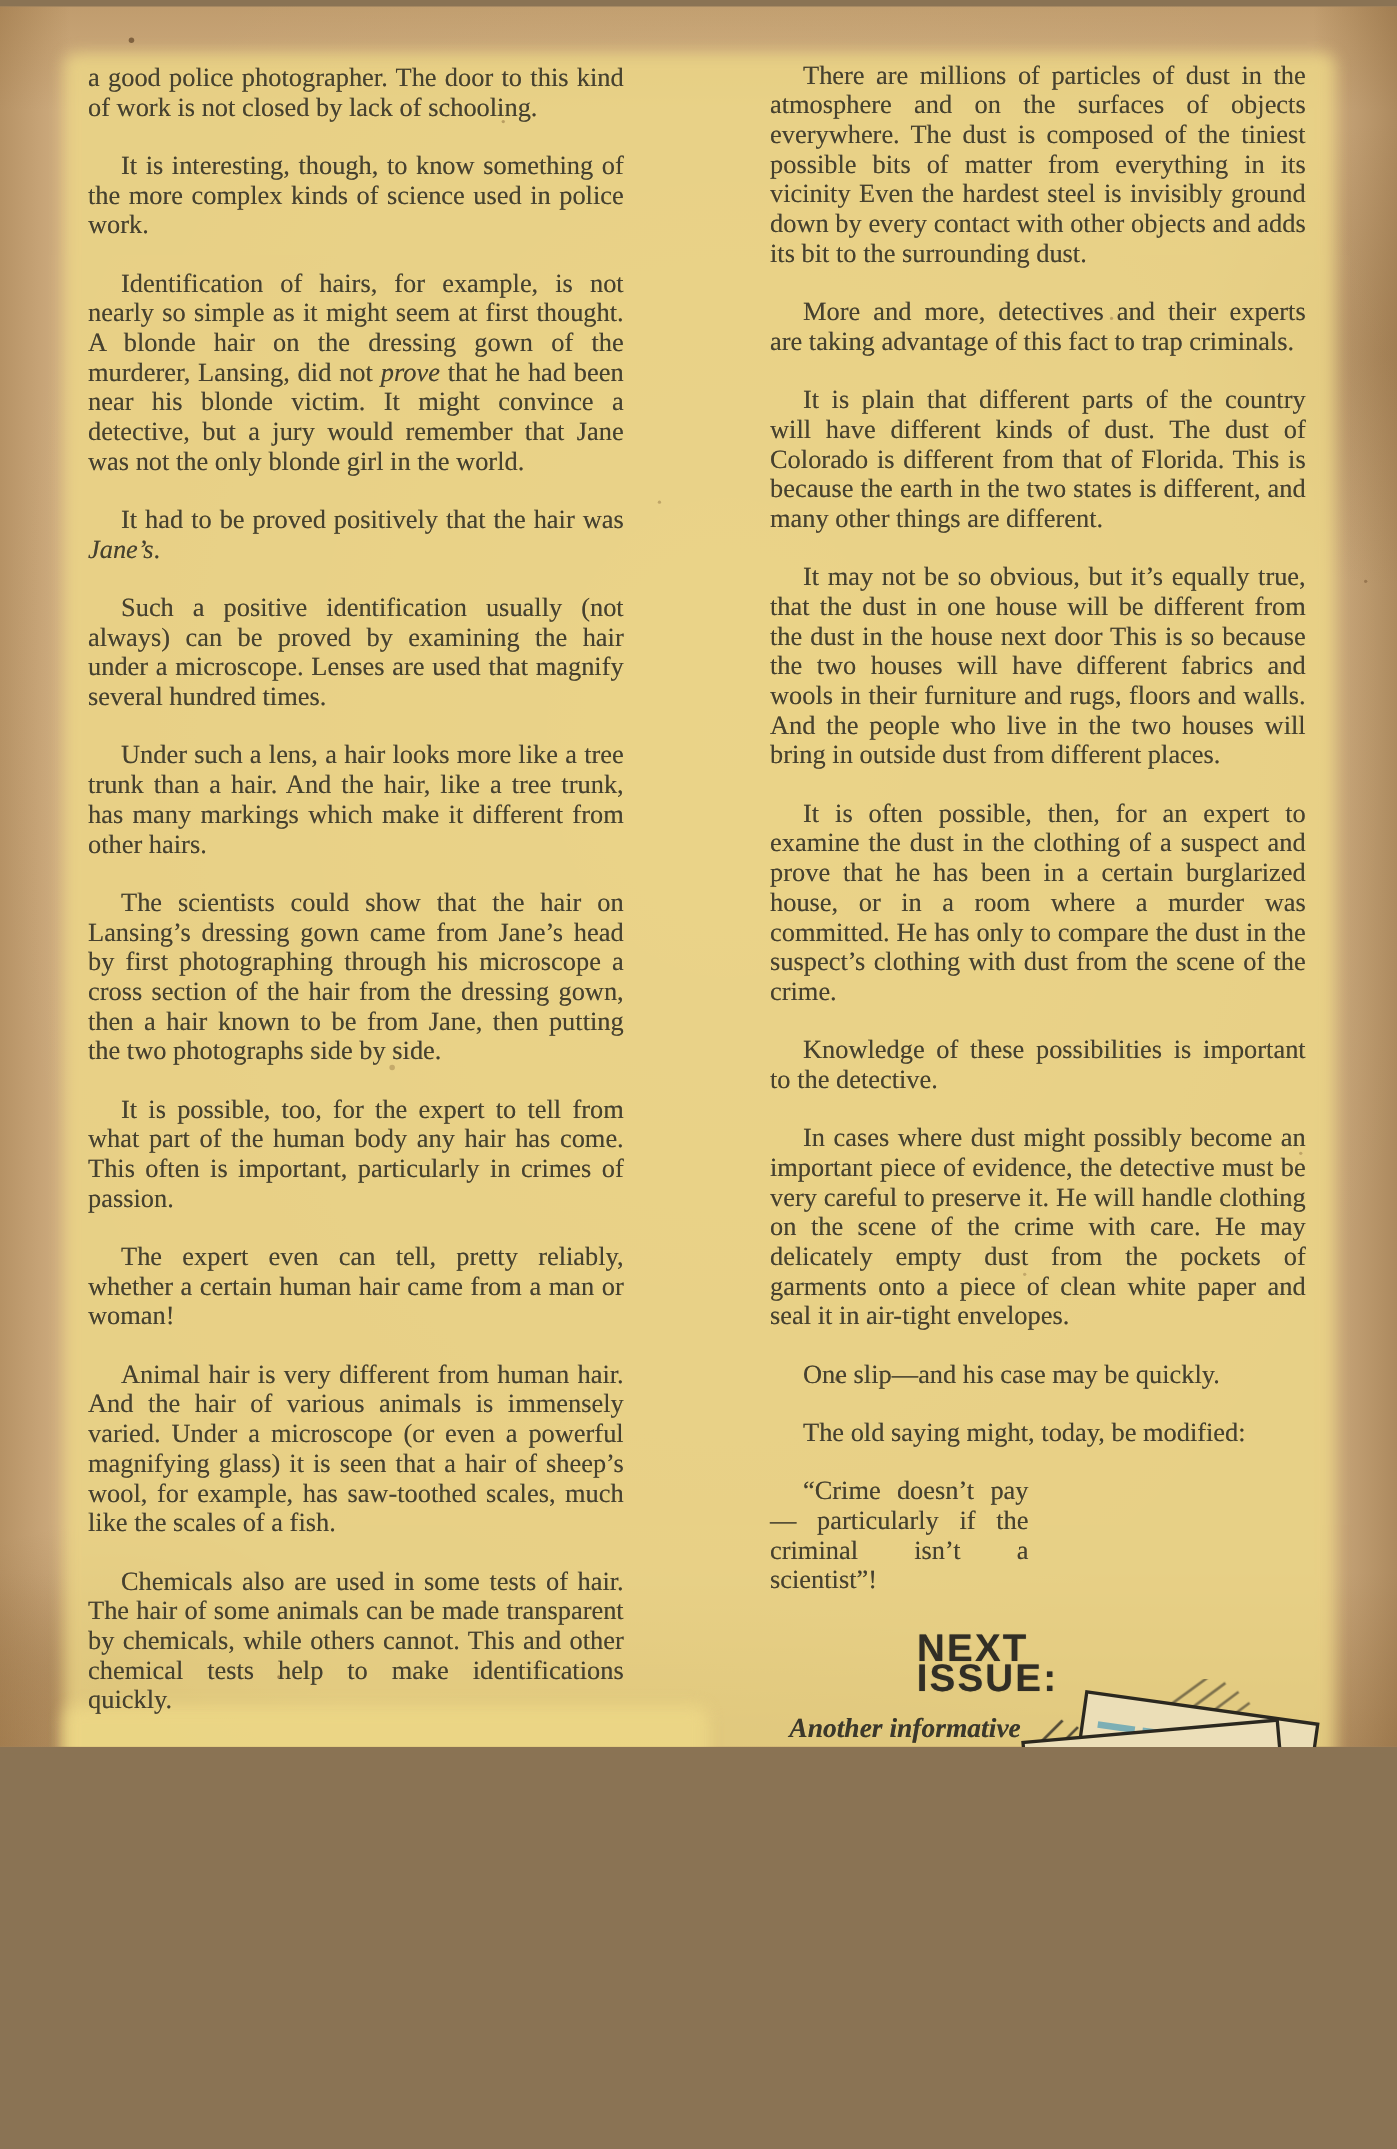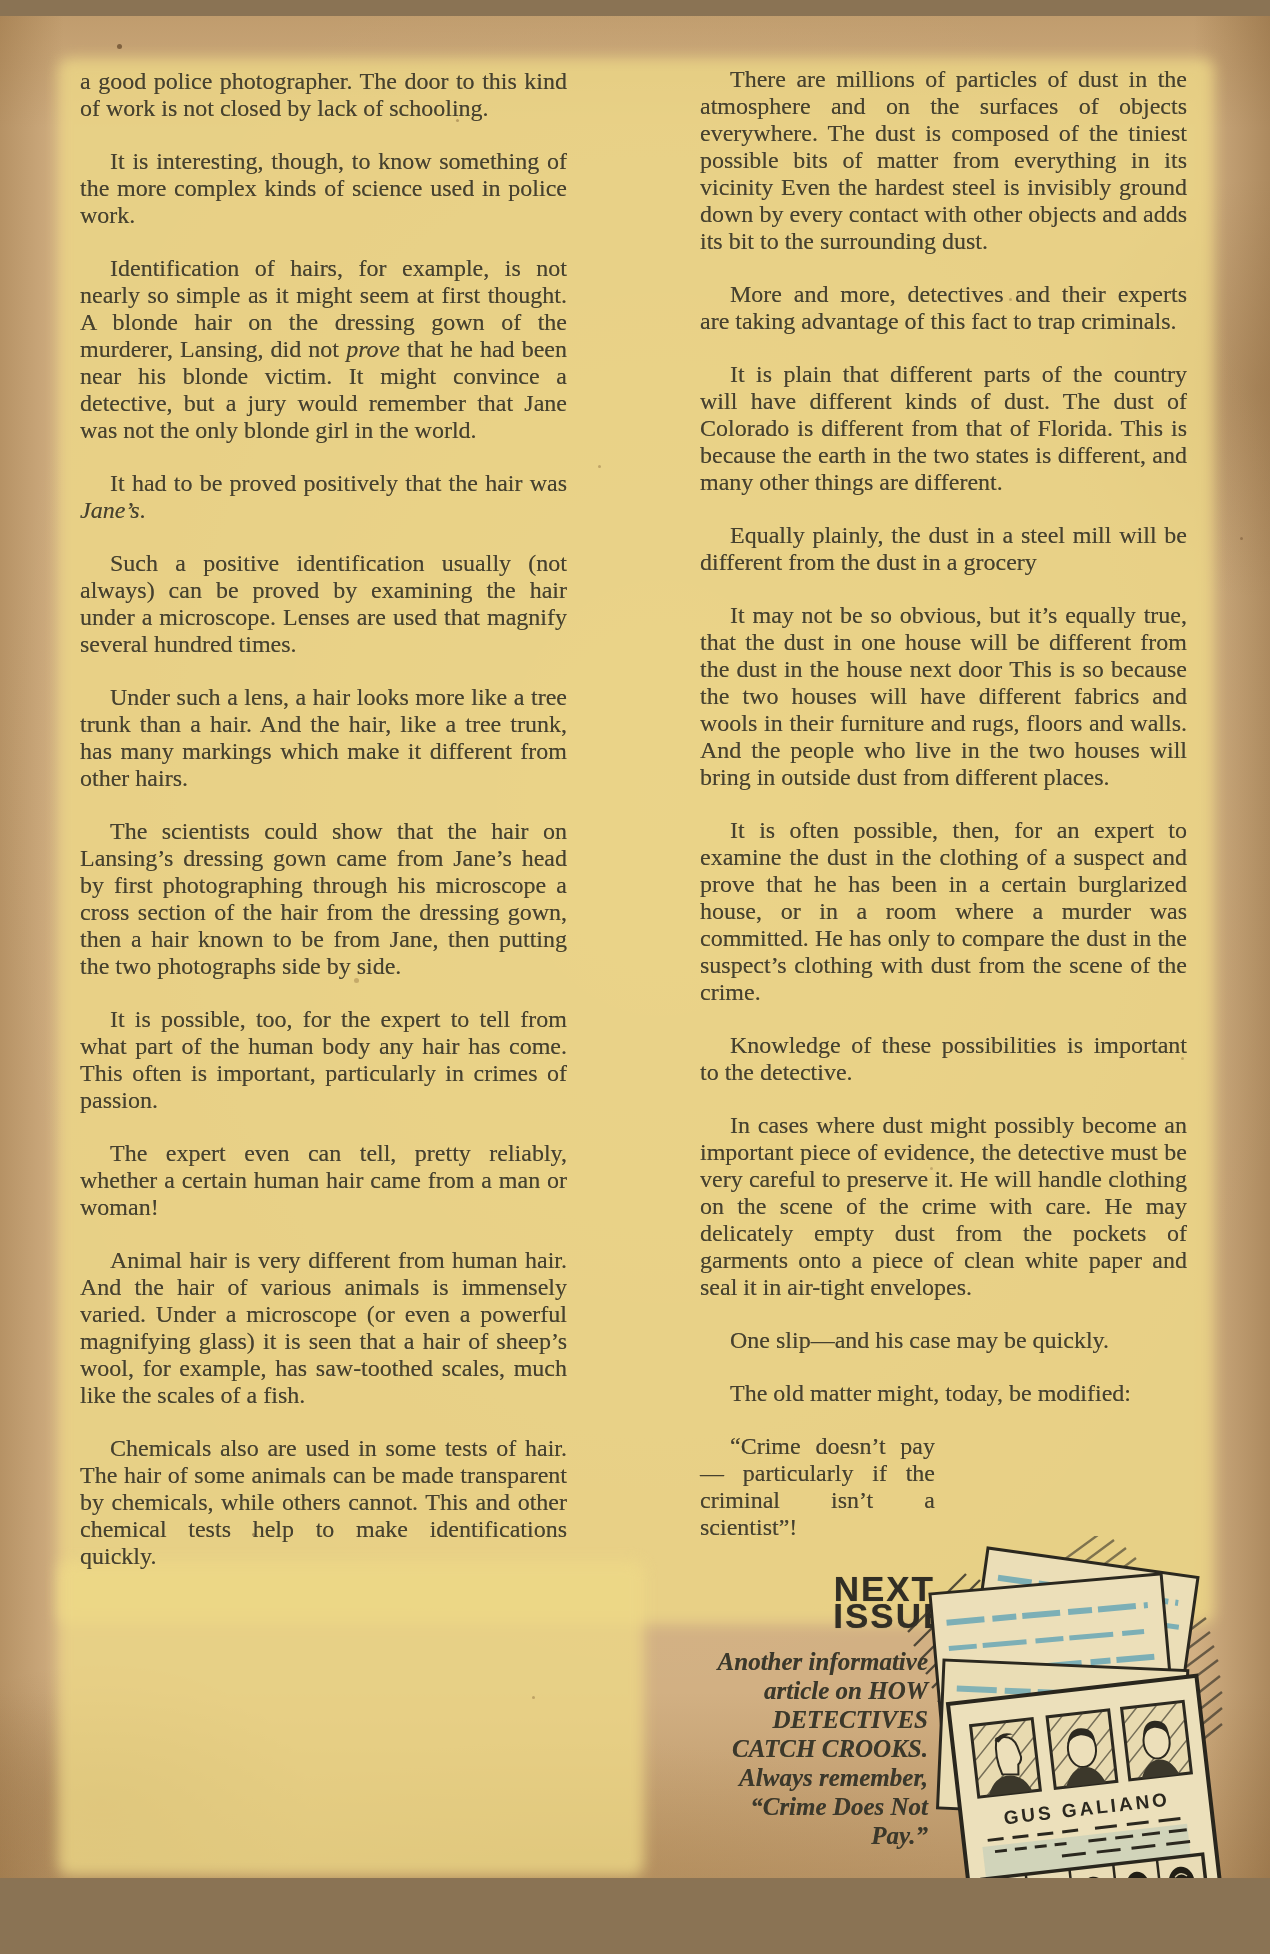--- a/index.html
+++ b/index.html
@@ -1,20 +1,20 @@
 <!DOCTYPE html>
 <html><head>
 <meta charset="utf-8">
 <title>Vintage comic text page</title>
 <style>
   html,body{margin:0;padding:0;background:#8a7354;}
   #page{
     position:relative;
-    width:1270px;height:1862px;
-    margin:16px auto;
+    width:1270px;height:1582px;
+    margin:6px auto;
     overflow:hidden;
     background-color:#d2b083;
     background-image:
       linear-gradient(90deg, rgba(136,97,52,.38) 0%, rgba(136,97,52,0) 5%, rgba(136,97,52,0) 94%, rgba(120,84,44,.42) 100%),
       linear-gradient(180deg, rgba(150,110,60,.30) 0%, rgba(150,110,60,0) 6%, rgba(150,110,60,0) 90%, rgba(140,100,52,.38) 100%),
       radial-gradient(ellipse 900px 1200px at 52% 42%, rgba(255,238,180,.28), rgba(255,238,180,0) 75%),
       radial-gradient(ellipse 300px 200px at 8% 96%, rgba(125,88,45,.30), rgba(125,88,45,0) 70%),
       radial-gradient(ellipse 260px 300px at 99% 20%, rgba(125,88,45,.25), rgba(125,88,45,0) 70%),
       radial-gradient(ellipse 500px 160px at 45% 99%, rgba(190,150,95,.35), rgba(190,150,95,0) 75%);
     font-family:"Liberation Serif","DejaVu Serif",serif;
@@ -106,27 +106,26 @@
     <p>It is possible, too, for the expert to tell from what part of the human body any hair has come. This often is important, particularly in crimes of passion.</p>
     <p>The expert even can tell, pretty reliably, whether a certain human hair came from a man or woman!</p>
     <p>Animal hair is very different from human hair. And the hair of various animals is immensely varied. Under a microscope (or even a powerful magnifying glass) it is seen that a hair of sheep’s wool, for example, has saw-toothed scales, much like the scales of a fish.</p>
     <p>Chemicals also are used in some tests of hair. The hair of some animals can be made transparent by chemicals, while others cannot. This and other chemical tests help to make identifications quickly.</p>
   </div>
 
   <div id="col-right" class="col">
     <p>There are millions of particles of dust in the atmosphere and on the surfaces of objects everywhere. The dust is composed of the tiniest possible bits of matter from everything in its vicinity Even the hardest steel is invisibly ground down by every contact with other objects and adds its bit to the surrounding dust.</p>
     <p>More and more, detectives and their experts are taking advantage of this fact to trap criminals.</p>
     <p>It is plain that different parts of the country will have different kinds of dust. The dust of Colorado is different from that of Florida. This is because the earth in the two states is different, and many other things are different.</p>
-    <p>Equally plainly, the dust in a steel mill will be different from the dust in a grocery</p>
     <p>It may not be so obvious, but it’s equally true, that the dust in one house will be different from the dust in the house next door This is so because the two houses will have different fabrics and wools in their furniture and rugs, floors and walls. And the people who live in the two houses will bring in outside dust from different places.</p>
     <p>It is often possible, then, for an expert to examine the dust in the clothing of a suspect and prove that he has been in a certain burglarized house, or in a room where a murder was committed. He has only to compare the dust in the suspect’s clothing with dust from the scene of the crime.</p>
     <p>Knowledge of these possibilities is important to the detective.</p>
     <p>In cases where dust might possibly become an important piece of evidence, the detective must be very careful to preserve it. He will handle clothing on the scene of the crime with care. He may delicately empty dust from the pockets of garments onto a piece of clean white paper and seal it in air-tight envelopes.</p>
     <p>One slip—and his case may be quickly.</p>
-    <p>The old matter might, today, be modified:</p>
+    <p>The old saying might, today, be modified:</p>
 
     <div class="quote-wrap">
       <div class="illus-spacer"></div>
       <p>“Crime doesn’t pay — particularly if the criminal isn’t a scientist”!</p>
     </div>
 
     <div class="next-issue-heading">NEXT ISSUE:</div>
     <div class="next-issue-body">Another informative article on HOW DETECTIVES CATCH CROOKS. Always remember, “Crime Does Not Pay.”</div>
   </div>
 

